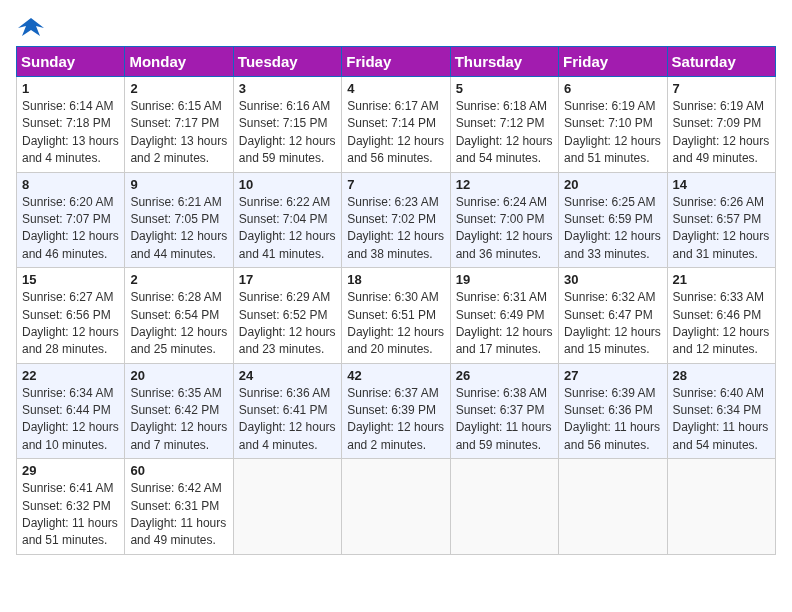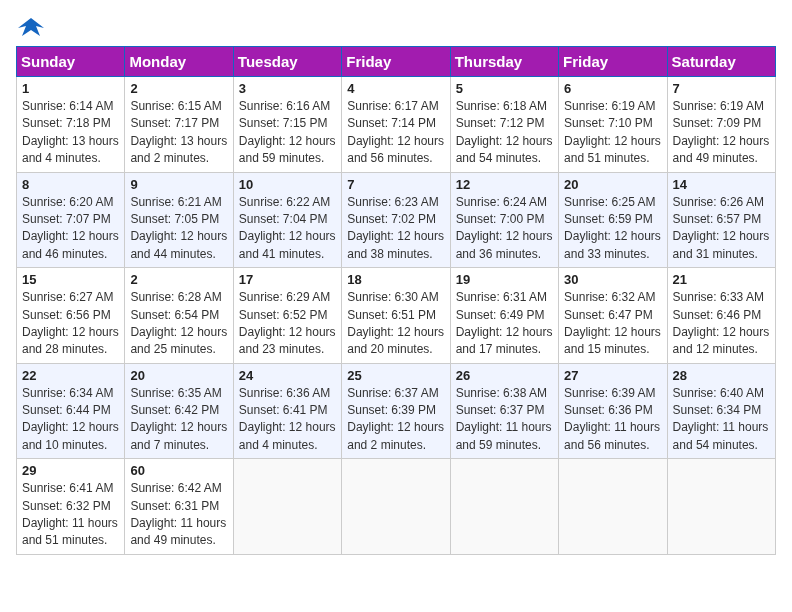--- a/index.html
+++ b/index.html
@@ -218,21 +218,21 @@
         </td>
         <td>
           <span class="day-number">20</span>
           <div class="day-info">Sunrise: 6:35 AM<br>Sunset: 6:42 PM<br>Daylight: 12 hours<br> and 7 minutes.</div>
         </td>
         <td>
           <span class="day-number">24</span>
           <div class="day-info">Sunrise: 6:36 AM<br>Sunset: 6:41 PM<br>Daylight: 12 hours<br> and 4 minutes.</div>
         </td>
         <td>
-          <span class="day-number">25</span>
+          <span class="day-number">42</span>
           <div class="day-info">Sunrise: 6:37 AM<br>Sunset: 6:39 PM<br>Daylight: 12 hours<br> and 2 minutes.</div>
         </td>
         <td>
           <span class="day-number">26</span>
           <div class="day-info">Sunrise: 6:38 AM<br>Sunset: 6:37 PM<br>Daylight: 11 hours<br> and 59 minutes.</div>
         </td>
         <td>
           <span class="day-number">27</span>
           <div class="day-info">Sunrise: 6:39 AM<br>Sunset: 6:36 PM<br>Daylight: 11 hours<br> and 56 minutes.</div>
         </td>

